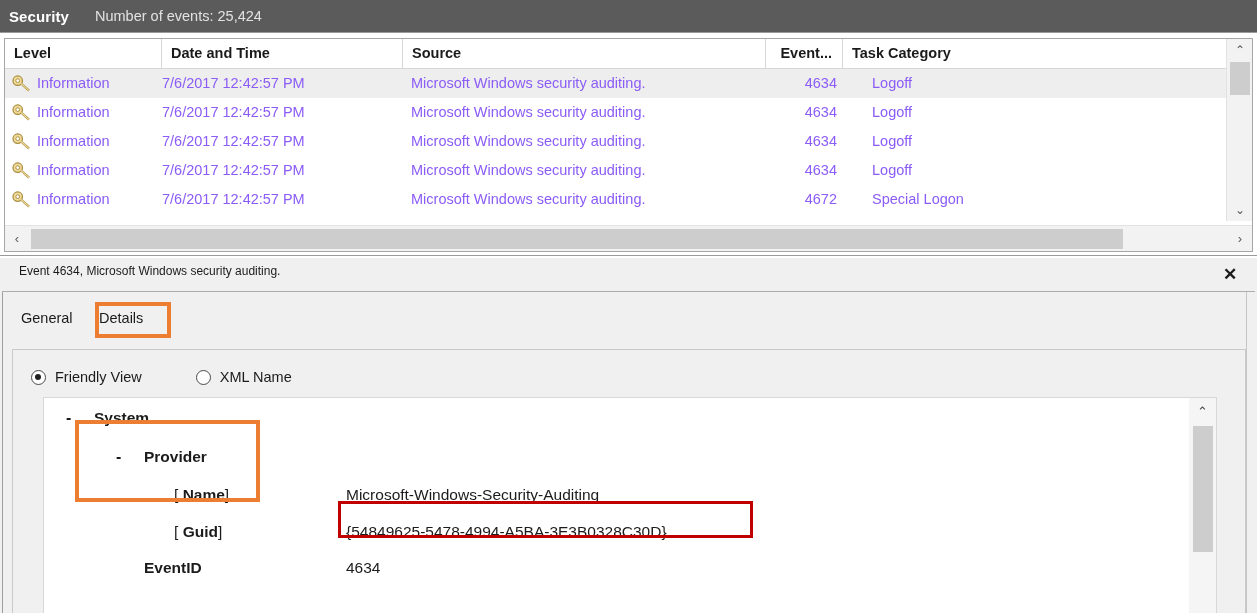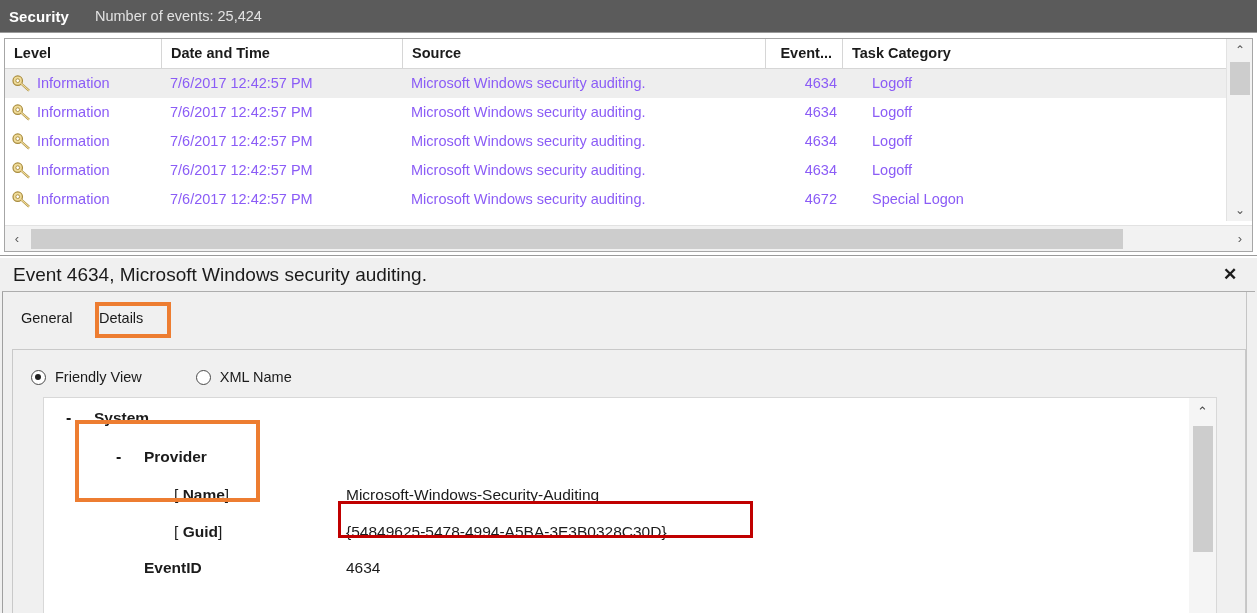--- a/index.html
+++ b/index.html
@@ -106,21 +106,21 @@
     top: 0;
     height: 29px;
     line-height: 29px;
     font-size: 14.5px;
     color: #8b5cf6;
     box-sizing: border-box;
     overflow: hidden;
     white-space: nowrap;
   }
   .cl-level  { left: 0px;   width: 156px; padding-left: 32px; }
-  .cl-date   { left: 156px; width: 241px; padding-left: 9px; }
+  .cl-date   { left: 148px; width: 241px; padding-left: 9px; }
   .cl-source { left: 397px; width: 363px; padding-left: 9px; }
   .cl-eid    { left: 760px; width: 72px;  text-align: right; }
   .cl-task   { left: 843px; width: 378px; padding-left: 0px; margin-left: 24px; }
 
   
   .key-icon {
     position: absolute;
     left: 7px; top: 6px;
     width: 19px; height: 17px;
   }
@@ -190,22 +190,22 @@
     position: absolute;
     left: 2px; top: 0;
     width: 1253px;
     height: 34px;
     background: #f0f0f0;
     border-bottom: 1px solid #adadad;
     box-sizing: border-box;
   }
   .detail-title {
     position: absolute;
-    left: 11px; top: 6px;
-    font-size: 19px;
+    left: 17px; top: 6px;
+    font-size: 12px;
     color: #1b1b1b;
     white-space: nowrap;
   }
   .detail-close {
     position: absolute;
     right: 14px; top: 5px;
     width: 22px; height: 22px;
     display: flex; align-items: center; justify-content: center;
     font-size: 17px;
     font-weight: bold;

